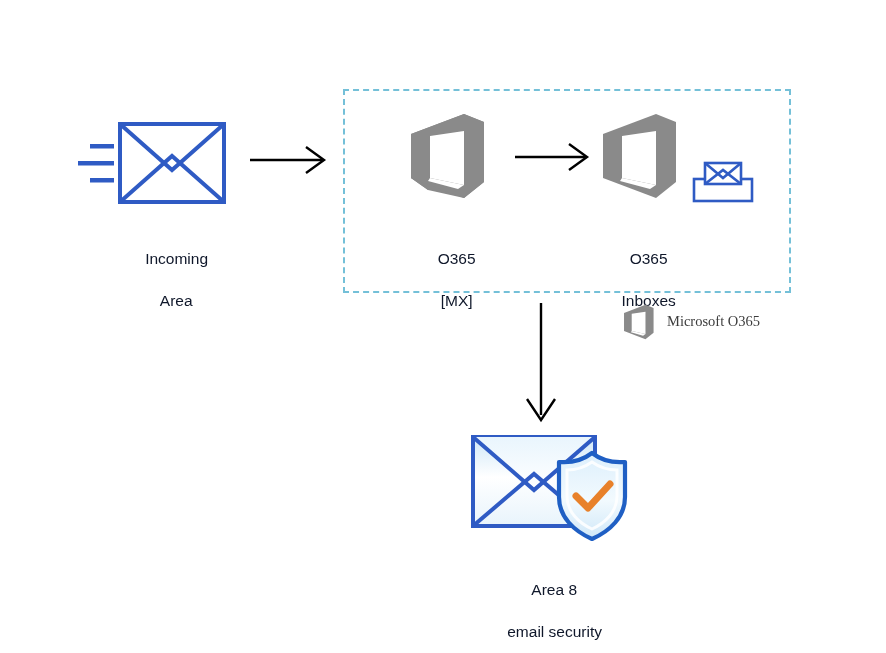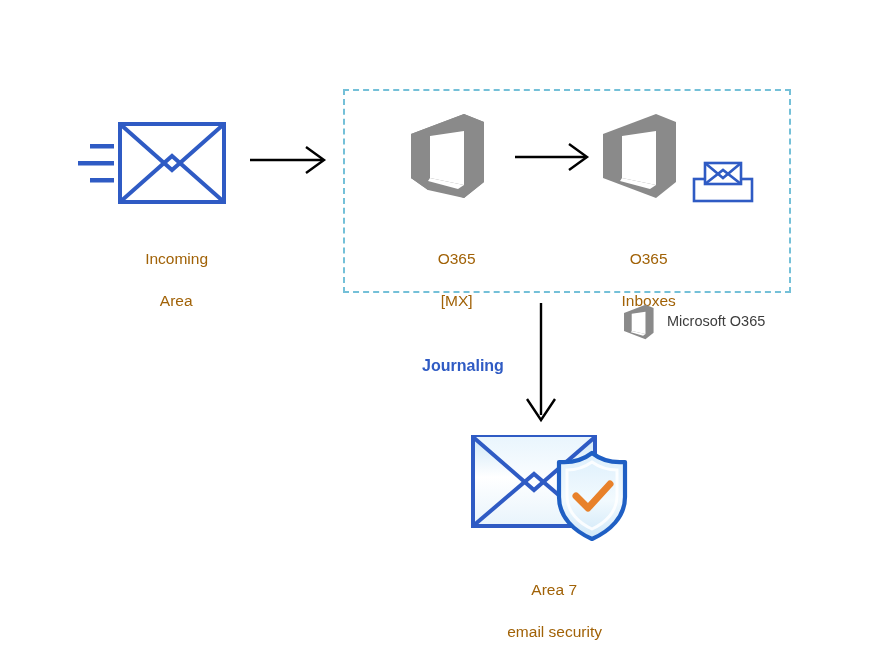--- a/index.html
+++ b/index.html
@@ -14,36 +14,36 @@
     position: relative;
     width: 886px;
     height: 653px;
     background: #ffffff;
     overflow: hidden;
   }
   .abs { position: absolute; }
   .label {
     position: absolute;
     text-align: center;
-    color: #a16207;
+    color: #0f172a;
     font-size: 15.5px;
     line-height: 21px;
     font-family: "Liberation Sans", sans-serif;
     white-space: pre;
   }
   .label-blue {
     color: #2f5bc4;
     font-weight: bold;
     font-size: 16px;
   }
   .legend-label {
     position: absolute;
     color: #3d3d3d;
     font-size: 14.5px;
-    font-family: Liberation Sans, sans-serif;
+    font-family: Liberation Serif, serif;
     white-space: nowrap;
   }
   .dashed-box {
     position: absolute;
     border: 2px dashed #74c0d8;
     box-sizing: border-box;
     background: transparent;
   }
   svg { display: block; overflow: visible; }
 </style>
@@ -146,21 +146,20 @@
   </div>
   <div class="legend-label" style="left:667px; top:313px;">Microsoft O365</div>
 
   <div class="abs" style="left:520px; top:303px; width:42px; height:120px;">
     <svg width="42" height="120" viewBox="0 0 42 120">
       <line x1="21" y1="0" x2="21" y2="112" stroke="#000000" stroke-width="2.4"></line>
       <polyline points="7,96 21,117 35,96" fill="none" stroke="#000000" stroke-width="2.4" stroke-linecap="butt" stroke-linejoin="miter"></polyline>
     </svg>
   </div>
 
-  <div class="label label-blue" style="left:398px; top:355px; width:130px;">Journaling</div>
 
   <div class="abs" style="left:470px; top:434px; width:162px; height:108px;">
     <svg width="162" height="108" viewBox="0 0 162 108">
       <defs>
         <linearGradient id="envGrad" x1="0" y1="0" x2="0" y2="1">
           <stop offset="0%" stop-color="#cfe7f8"></stop>
           <stop offset="45%" stop-color="#ffffff"></stop>
           <stop offset="100%" stop-color="#e8f4fc"></stop>
         </linearGradient>
         <linearGradient id="flapGrad" x1="0" y1="0" x2="0" y2="1">
@@ -188,17 +187,17 @@
 
       <path d="M97,36 C107,36 115,33 122,28 C129,33 137,36 147,36
                L147,62 C147,78 135,89 122,95
                C109,89 97,78 97,62 Z" fill="none" stroke="#ffffff" stroke-width="3" opacity="0.85"></path>
 
       <polyline points="106,62 118,74 140,50" fill="none" stroke="#e8812a" stroke-width="7" stroke-linecap="round" stroke-linejoin="round"></polyline>
     </svg>
   </div>
 
   <div class="label" style="left:456px; top:558px; width:180px;">
-    <span>Area 7</span><br>
+    <span>Area 8</span><br>
     <span>email security</span>
   </div>
 
 </div>
 
 </body></html>

